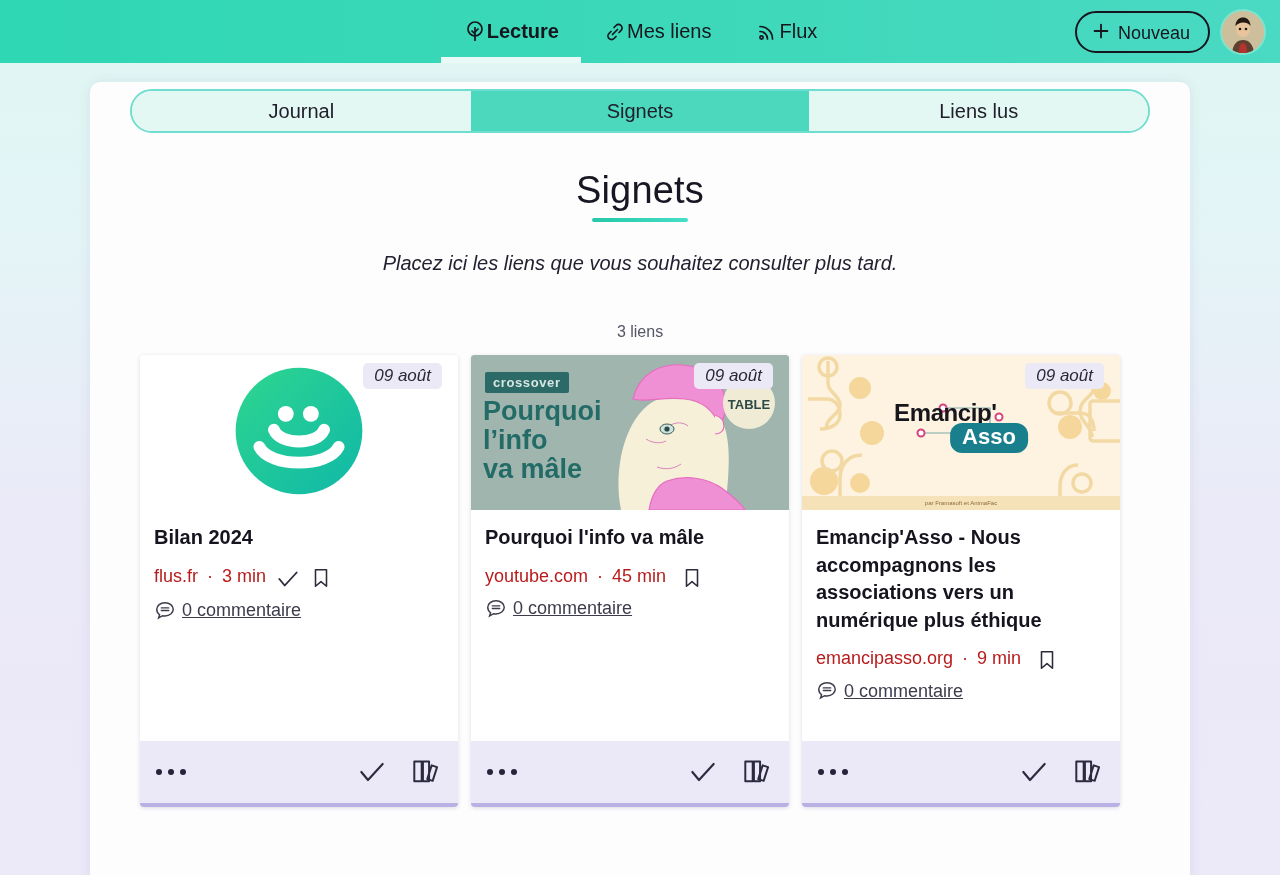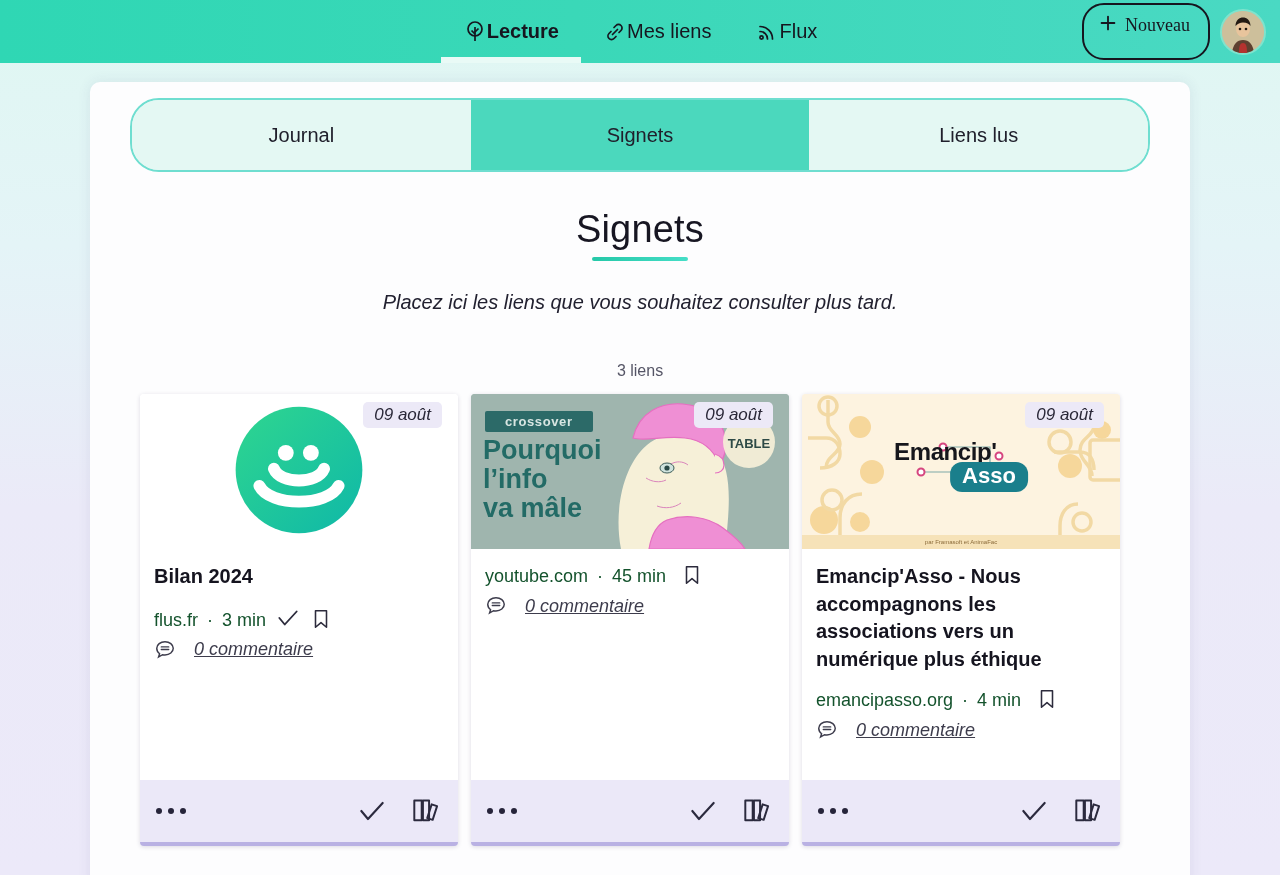--- a/index.html
+++ b/index.html
@@ -39,26 +39,26 @@
   .nav-item svg { display: block; }
 
   .topbar-right {
     position: absolute; right: 14px; top: 0; height: 63px;
     display: flex; align-items: center; gap: 10px;
   }
   .new-btn {
     display: flex; align-items: center; gap: 6px;
     border: 2px solid #16161f;
     border-radius: 22px;
-    padding: 7px 18px 19px 13px;
+    padding: 7px 18px 4px 13px;
     font-size: 18px;
     color: #16161f;
     background: transparent;
     cursor: pointer;
-    font-family: Liberation Serif, serif;
+    font-family: Liberation Sans, sans-serif;
   }
   .avatar {
     width: 46px; height: 46px; border-radius: 50%;
     background: #cbbf9c;
     border: 2px solid #7fe3cd;
     overflow: hidden; position: relative;
     cursor: pointer;
   }
 
   
@@ -68,23 +68,23 @@
     width: 1100px;
     height: 805px;
     background: #fdfdfe;
     border-radius: 10px 10px 0 0;
     box-shadow: 0 0 14px rgba(60,50,110,0.09);
     overflow: hidden;
   }
 
   
   .tabs {
-    margin: 16px auto 0;
+    margin: 7px auto 0;
     width: 1020px;
-    height: 74px;
+    height: 44px;
     border: 2px solid #6fded0;
     border-radius: 29px;
     display: flex;
     overflow: hidden;
     background: #e4f8f3;
   }
   .tab {
     flex: 1;
     display: flex; align-items: center; justify-content: center;
     font-size: 20px;
@@ -159,29 +159,28 @@
     border-radius: 5px;
     z-index: 4;
   }
   .card-body { padding: 14px 14px 8px 14px; flex: 1 1 auto; }
   .card-title {
     font-size: 20px; font-weight: bold; line-height: 1.38;
     color: #15141f;
     margin-bottom: 14px;
   }
   .meta-row {
-    display: flex; align-items: flex-end; gap: 9px;
-    font-size: 18px; color: #14532d;
+    display: flex; align-items: flex-start; gap: 9px;
+    font-size: 18px; color: #b91c1c;
     margin-bottom: 8px;
     flex-wrap: wrap;
   }
   .comment-row {
-    display: flex; align-items: center; gap: 18px;
+    display: flex; align-items: center; gap: 6px;
     font-size: 18px;
-    font-style: italic;
   }
   .comment-link { color: #3d3c4c; text-decoration: underline; cursor: pointer; }
   .card-footer {
     background: #ebe8f8;
     height: 62px;
     display: flex; align-items: center;
     padding: 0 16px;
     flex: 0 0 auto;
   }
   .dots { display: flex; gap: 6px; cursor: pointer; }
@@ -190,21 +189,21 @@
   .ico { cursor: pointer; display: block; }
 
   
   .thumb-flus { background: #ffffff; display: flex; align-items: center; justify-content: center; }
   
   .thumb-crossover { background: #9fb5ae; }
   .cross-badge {
     position: absolute; left: 14px; top: 17px;
     background: #2c6a68; color: #d8e6e2;
     font-size: 13px; font-weight: bold; letter-spacing: .6px;
-    padding: 3px 20px; border-radius: 2px;
+    padding: 3px 8px; border-radius: 2px;
   }
   .cross-text {
     position: absolute; left: 12px; top: 42px;
     color: #236b66; font-size: 27px; font-weight: bold; line-height: 1.08;
   }
   
   .thumb-emancip { background: #fdf3e0; }
   .emancip-logo {
     position: absolute; left: 50%; top: 46%;
     transform: translate(-50%,-50%);
@@ -403,20 +402,21 @@
         </svg>
         <div class="cross-badge">crossover</div>
         <div class="cross-text">
           <div>Pourquoi</div>
           <div>l’info</div>
           <div>va mâle</div>
         </div>
         <div class="date-badge">09 août</div>
       </div>
       <div class="card-body">
+        <div class="card-title">Pourquoi l'info va mâle</div>
         <div class="meta-row">
           <span>youtube.com</span>
           <span>·</span>
           <span>45 min</span>
           <span style="margin-left:6px">
             <svg class="ico" width="22" height="24" viewBox="0 0 24 24" fill="none" stroke="#2c2b3c" stroke-width="1.7" stroke-linejoin="round">
                 <path d="M6 3h12v18l-6-5-6 5z"></path>
               </svg>
           </span>
         </div>
@@ -496,21 +496,21 @@
           <div class="emancip-asso">Asso</div>
         </div>
         <div class="emancip-strip">par Framasoft et AnimaFac</div>
         <div class="date-badge">09 août</div>
       </div>
       <div class="card-body">
         <div class="card-title">Emancip'Asso - Nous accompagnons les associations vers un numérique plus éthique</div>
         <div class="meta-row">
           <span>emancipasso.org</span>
           <span>·</span>
-          <span>4 min</span>
+          <span>9 min</span>
           <span style="margin-left:6px">
             <svg class="ico" width="22" height="24" viewBox="0 0 24 24" fill="none" stroke="#2c2b3c" stroke-width="1.7" stroke-linejoin="round">
                 <path d="M6 3h12v18l-6-5-6 5z"></path>
               </svg>
           </span>
         </div>
         <div class="comment-row">
           <span>
             <svg class="ico" width="22" height="22" viewBox="0 0 24 24" fill="none" stroke="#3d3c4c" stroke-width="1.6" stroke-linecap="round">
               <path d="M12 3c5 0 9 3.2 9 7.2S17 17.4 12 17.4c-.9 0-1.8-.1-2.6-.3L5 19.5l1.1-3.4C4.2 14.8 3 12.9 3 10.2 3 6.2 7 3 12 3z"></path>

